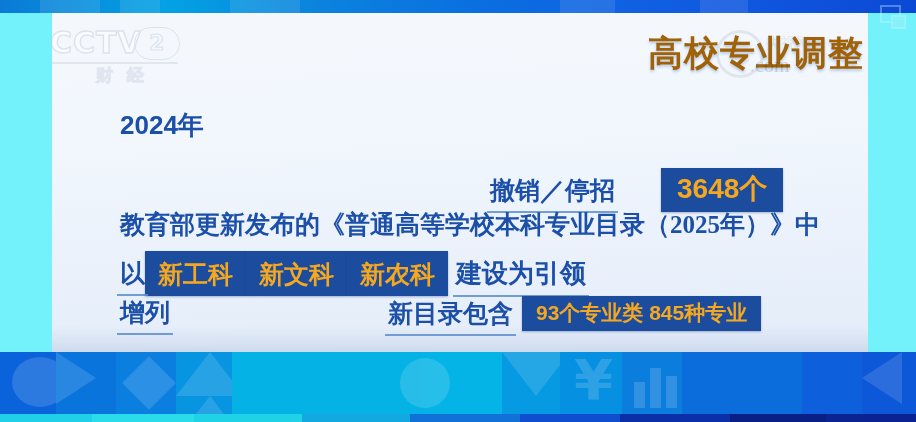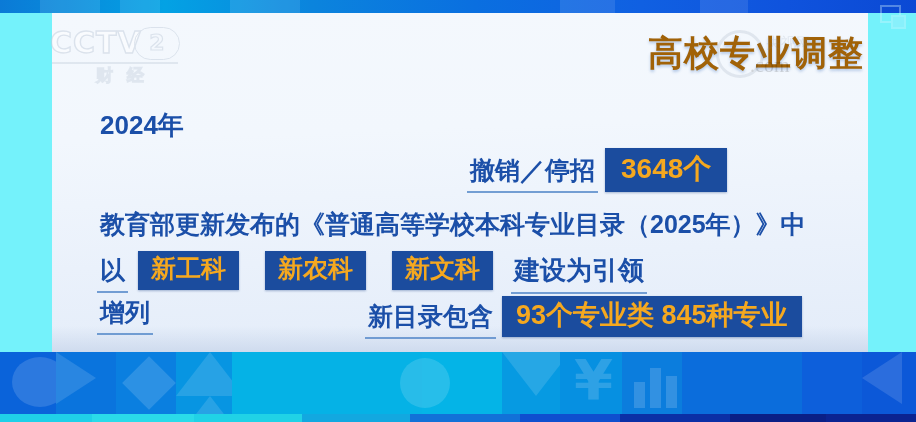--- a/index.html
+++ b/index.html
@@ -85,59 +85,59 @@
     opacity:.35;pointer-events:none;
   }
   .wm-dl i{position:absolute;border:2px solid #d6f6ff;}
   .wm-dl .b1{left:0;top:0;width:17px;height:14px;}
   .wm-dl .b2{left:11px;top:10px;width:11px;height:10px;background:#aeeffb;}
 
   
   .row{position:absolute;display:flex;align-items:center;white-space:nowrap;}
   .seg{
     display:inline-block;position:relative;
-    color:#1b4fa8;font-weight:bold;
+    color:#1b4fa8;font-weight:bold;margin-left:20px;
   }
   
   .seg.ul:after{
     content:"";position:absolute;left:-3px;right:-3px;bottom:-6px;height:2px;
     background:#5d8ecb;opacity:.85;
   }
   .chip{
     display:inline-block;background:#1b4c9e;color:#f5a81f;font-weight:bold;
     line-height:1;box-shadow:0 1px 2px rgba(20,60,130,.35);
   }
 
   
   #row-year{left:100px;top:108px;}
   #row-year .seg{font-size:26px;}
 
   #row-new{left:100px;top:152px;}
   #row-new .seg{font-size:25px;}
   #row-new .chip{font-size:28px;padding:7px 16px 9px;margin-left:10px;}
 
-  #row-cancel{left:470px;top:148px;}
+  #row-cancel{left:470px;top:168px;gap:36px;}
   #row-cancel .seg{font-size:25px;}
   #row-cancel .chip{font-size:28px;padding:7px 16px 9px;margin-left:10px;}
 
   #row-doc{left:100px;top:208px;}
-  #row-doc .seg{font-size:25px;}
+  #row-doc .seg{font-size:25px;font-family:Liberation Serif, serif;}
 
   #row-disc{left:100px;top:251px;}
   #row-disc .seg{font-size:25px;}
-  #row-disc .chip{font-size:25px;padding:5px 13px 9px;margin:0 13px;}
+  #row-disc .chip{font-size:25px;padding:11px 13px 9px;margin:0 0;}
   #row-disc .tail{margin-left:8px;font-size:26px;}
 
   #row-add{left:100px;top:296px;align-items:center;}
   #row-add .seg{font-size:25px;}
   #row-add .chip{font-size:27px;padding:6px 14px 8px;margin-left:9px;}
 
   #row-cat{left:368px;top:296px;}
   #row-cat .seg{font-size:25px;}
-  #row-cat .chip{font-size:27px;padding:6px 14px 8px;margin-left:9px;}
+  #row-cat .chip{font-size:21px;padding:6px 14px 8px;margin-left:9px;}
 
   
   .banner{position:absolute;left:0;bottom:0;width:916px;height:70px;overflow:hidden;}
   .banner .tile{position:absolute;top:0;height:62px;}
   .banner .foot{position:absolute;left:0;bottom:0;width:916px;height:8px;}
   .banner .foot i{position:absolute;bottom:0;height:8px;}
   .shape{position:absolute;opacity:.14;background:#ffffff;}
   .sh-circle{border-radius:50%;}
   .sh-tri{width:0;height:0;background:transparent;border-left:34px solid transparent;border-right:34px solid transparent;border-bottom:44px solid rgba(255,255,255,.13);opacity:1;}
   .sh-tri-d{width:0;height:0;background:transparent;border-left:34px solid transparent;border-right:34px solid transparent;border-top:44px solid rgba(255,255,255,.13);opacity:1;}
@@ -195,22 +195,22 @@
     <span class="chip">3648个</span>
   </div>
 
   <div class="row" id="row-doc">
     <span class="seg">教育部更新发布的《普通高等学校本科专业目录（2025年）》中</span>
   </div>
 
   <div class="row" id="row-disc">
     <span class="seg ul">以</span>
     <span class="chip">新工科</span>
+    <span class="chip">新文科</span>
     <span class="chip">新农科</span>
-    <span class="chip">新文科</span>
     <span class="seg ul tail">建设为引领</span>
   </div>
 
   <div class="row" id="row-add">
     <span class="seg ul">增列</span>
   </div>
 
   <div class="row" id="row-cat">
     <span class="seg ul">新目录包含</span>
     <span class="chip">93个专业类 845种专业</span>

